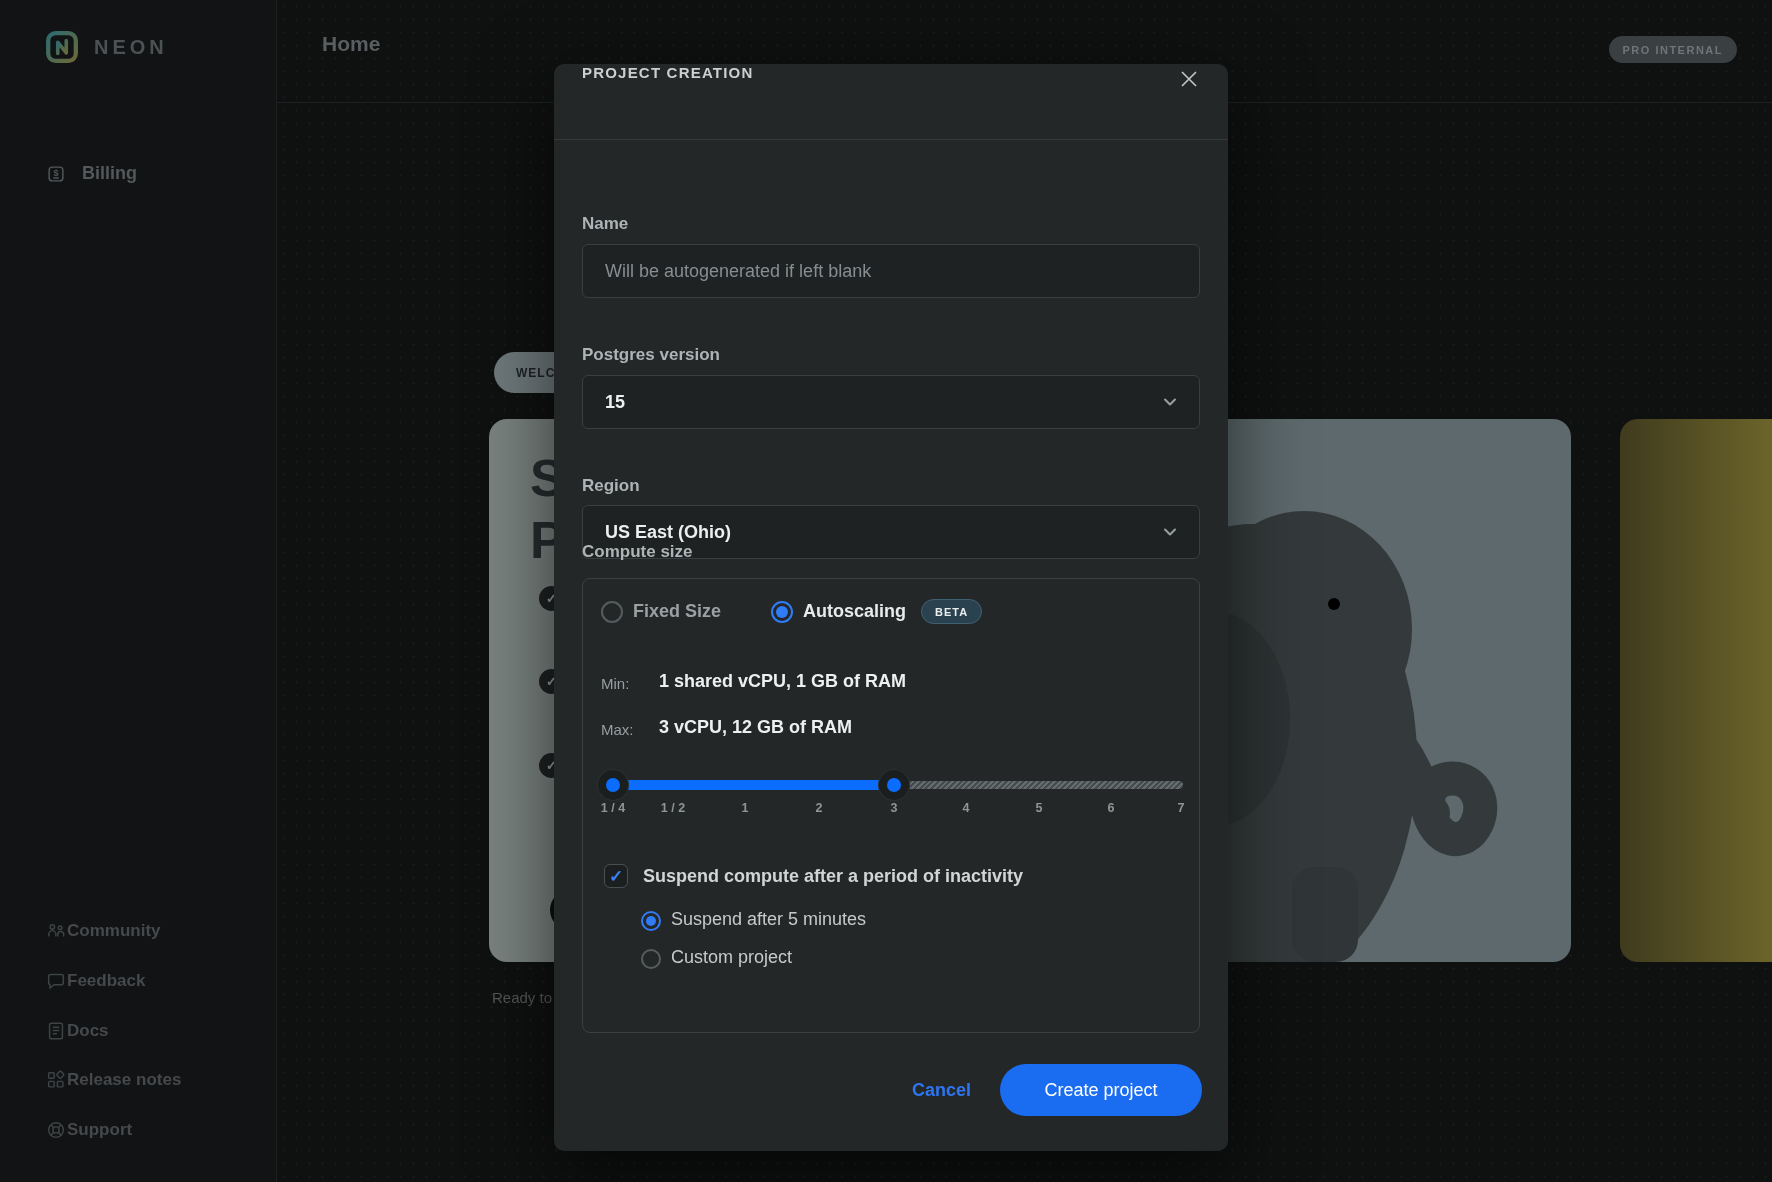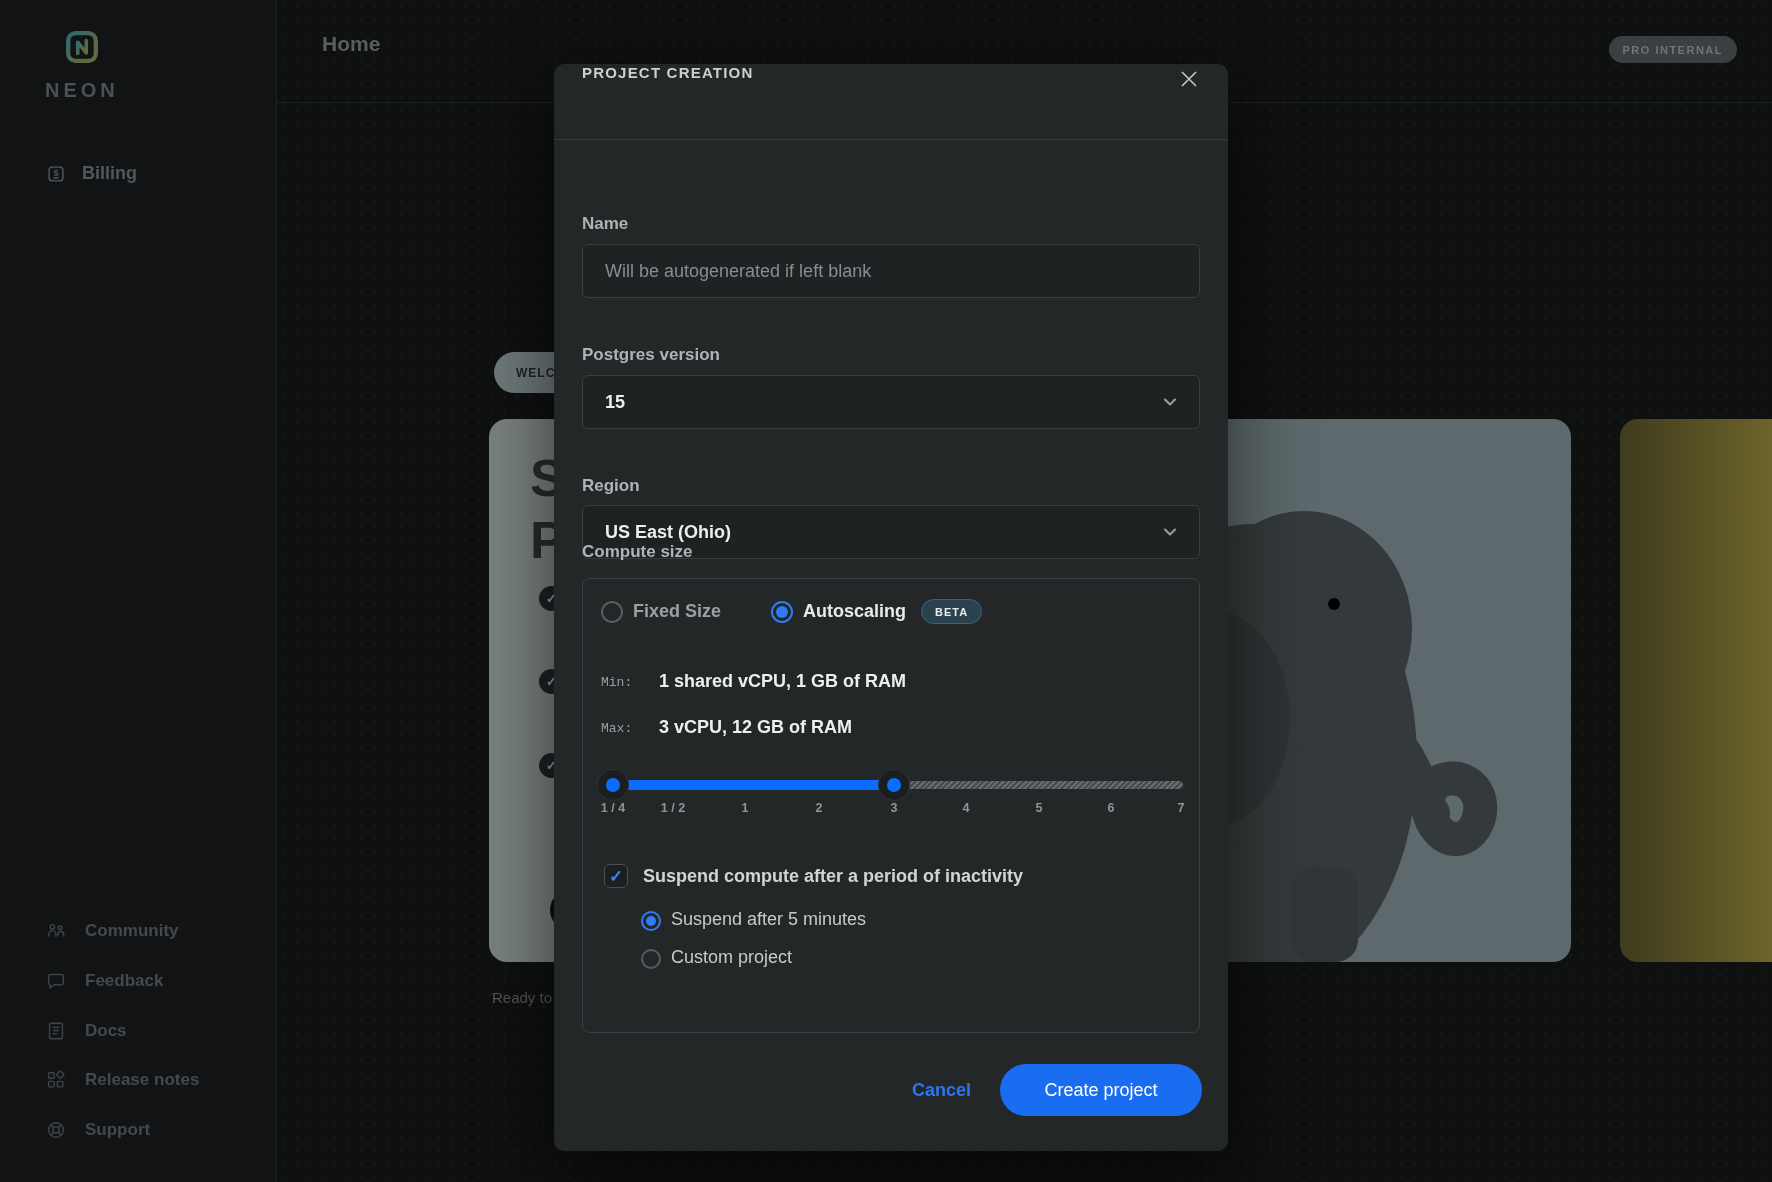--- a/index.html
+++ b/index.html
@@ -2,26 +2,26 @@
 <html><head>
 <meta charset="utf-8">
 <style>
   * { margin:0; padding:0; box-sizing:border-box; }
   html,body { background:#000; }
   body { font-family:"Liberation Sans", sans-serif; }
   .screen { position:relative; width:1772px; height:1182px; background:#0f1010; overflow:hidden; }
 
   
   .sidebar { position:absolute; left:0; top:0; width:277px; height:1182px; background:#121314; border-right:1px solid #1d2020; z-index:2; }
-  .brand { position:absolute; left:45px; top:30px; display:flex; align-items:center; gap:15px; cursor:pointer;flex-direction:column; }
+  .brand { position:absolute; left:45px; top:30px; display:flex; align-items:center; gap:15px; cursor:pointer; }
   .brand-text { font-size:20px; font-weight:700; letter-spacing:4px; color:#4c5254; }
   .nav-item { position:absolute; left:13px; width:219px; height:43px; border-radius:8px; display:flex; align-items:center; gap:15px; padding-left:32px; font-size:18px; font-weight:600; color:#53585a; cursor:pointer; }
   .nav-item.active { background:#191c1d; color:#3a6c7c; }
   .nav-item .ic { display:flex; }
-  .sfoot-item { position:absolute; left:45px; height:40px; display:flex; align-items:center; gap:18px; font-size:17px; font-weight:600; color:#45494c; cursor:pointer; }
+  .sfoot-item { position:absolute; left:45px; height:40px; display:flex; align-items:center; font-size:17px; font-weight:600; color:#45494c; cursor:pointer; }
   .sfoot-item .ic { display:flex; color:#3e4345; }
 
   
   .content { position:absolute; left:277px; top:0; width:1495px; height:1182px;
     background-image:radial-gradient(#181a1a 1px, transparent 1.3px); background-size:13px 13px; }
   .topbar { position:absolute; left:0; top:0; width:1495px; height:103px; border-bottom:1px solid #1e2121; }
   .page-title { position:absolute; left:45px; top:32px; font-size:21px; font-weight:700; color:#5a5e60; }
   .pro-badge { position:absolute; right:35px; top:36px; height:27px; padding:0 14px; border-radius:14px; background:#3a3f41; color:#6f7578; font-size:11px; font-weight:700; letter-spacing:1.5px; display:flex; align-items:center; }
   .welcome-badge { position:absolute; left:217px; top:352px; height:41px; padding:0 22px; border-radius:21px; background:#6f7a7c; color:#1e2325; font-size:12px; font-weight:700; letter-spacing:1px; display:flex; align-items:center; }
   .card { position:absolute; top:419px; height:543px; border-radius:18px; }
@@ -45,21 +45,21 @@
   .text-input::placeholder { color:#878d90; }
   .select { position:absolute; left:28px; width:618px; height:54px; background:#1f2223; border:1px solid #3a3e3f; border-radius:6px; display:flex; align-items:center; padding:0 18px 0 22px; cursor:pointer; }
   .select-value { flex:1; font-size:18px; font-weight:600; color:#eceeef; }
   .compute-box { position:absolute; left:28px; top:514px; width:618px; height:455px; border:1px solid #3b4042; border-radius:8px; }
   .radio { position:absolute; width:22px; height:22px; border-radius:50%; border:2px solid #575c5e; cursor:pointer; }
   .radio.sel { border-color:#2f7cf6; }
   .radio.sel::after { content:""; position:absolute; inset:3px; border-radius:50%; background:#2f7cf6; }
   .radio.small { width:20px; height:20px; }
   .mode-label { position:absolute; top:22px; font-size:18px; font-weight:600; }
   .beta-badge { position:absolute; left:338px; top:20px; height:25px; padding:0 13px; border-radius:13px; background:#2a4250; border:1px solid #3f6171; color:#e8ecec; font-size:11px; font-weight:700; letter-spacing:1px; display:flex; align-items:center; }
-  .mm-label { position:absolute; left:18px; font-size:13px; color:#989ea0;font-family:Liberation Mono, monospace; }
+  .mm-label { position:absolute; left:18px; font-size:15px; color:#989ea0; }
   .mm-value { position:absolute; left:76px; font-size:18px; font-weight:600; color:#eef0f0; }
   .slider { position:absolute; left:18px; top:197px; width:582px; height:18px; cursor:pointer; }
   .slider-track { position:absolute; left:0; top:5px; width:582px; height:8px; border-radius:4px;
     background:repeating-linear-gradient(135deg,#666d6f 0 2px,#454b4d 2px 4px); }
   .slider-fill { position:absolute; top:4px; left:2.1%; width:48.2%; height:10px; border-radius:5px; background:#0a6dff; }
   .handle { position:absolute; top:-6px; width:30px; height:30px; margin-left:-15px; border-radius:50%; background:#1b1e1f; box-shadow:0 0 0 1px #2c3031; cursor:grab; }
   .handle::after { content:""; position:absolute; inset:8px; border-radius:50%; background:#0a6dff; }
   .h-min { left:2.1%; } .h-max { left:50.3%; }
   .tick { position:absolute; top:222px; transform:translateX(-50%); font-size:12.5px; font-weight:600; color:#8f9597; white-space:nowrap; }
   .t0{left:30px;} .t1{left:90px;} .t2{left:162px;} .t3{left:236px;} .t4{left:311px;} .t5{left:383px;} .t6{left:456px;} .t7{left:528px;} .t8{left:600px;}

